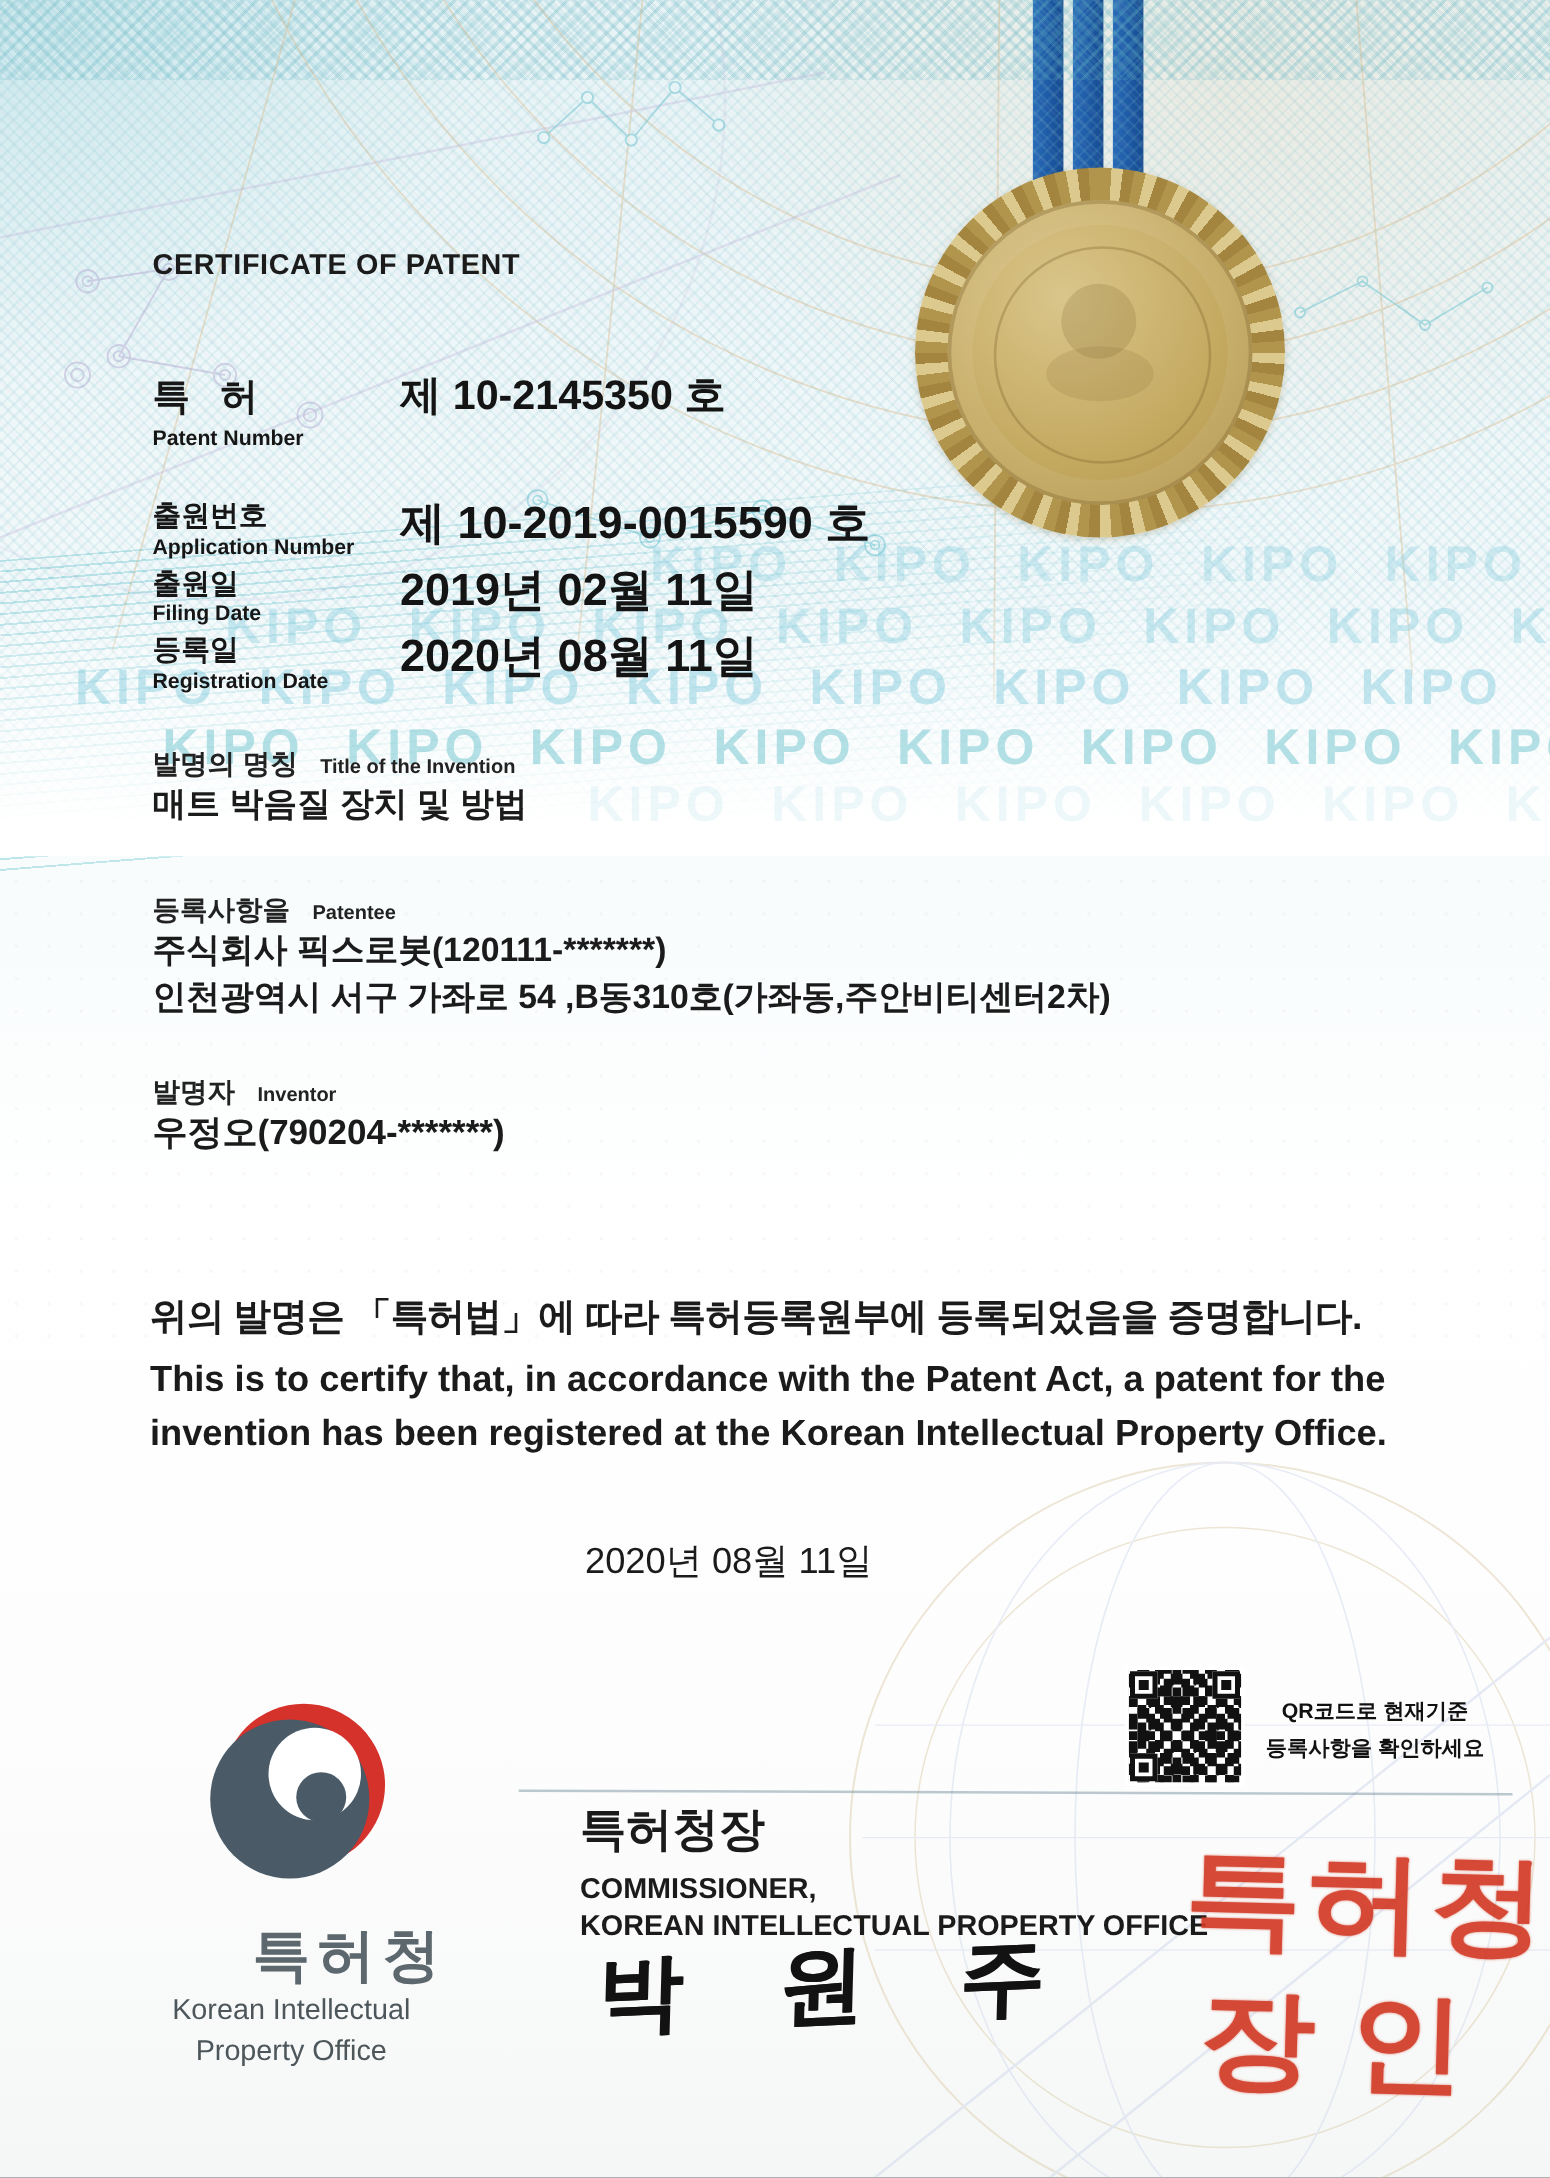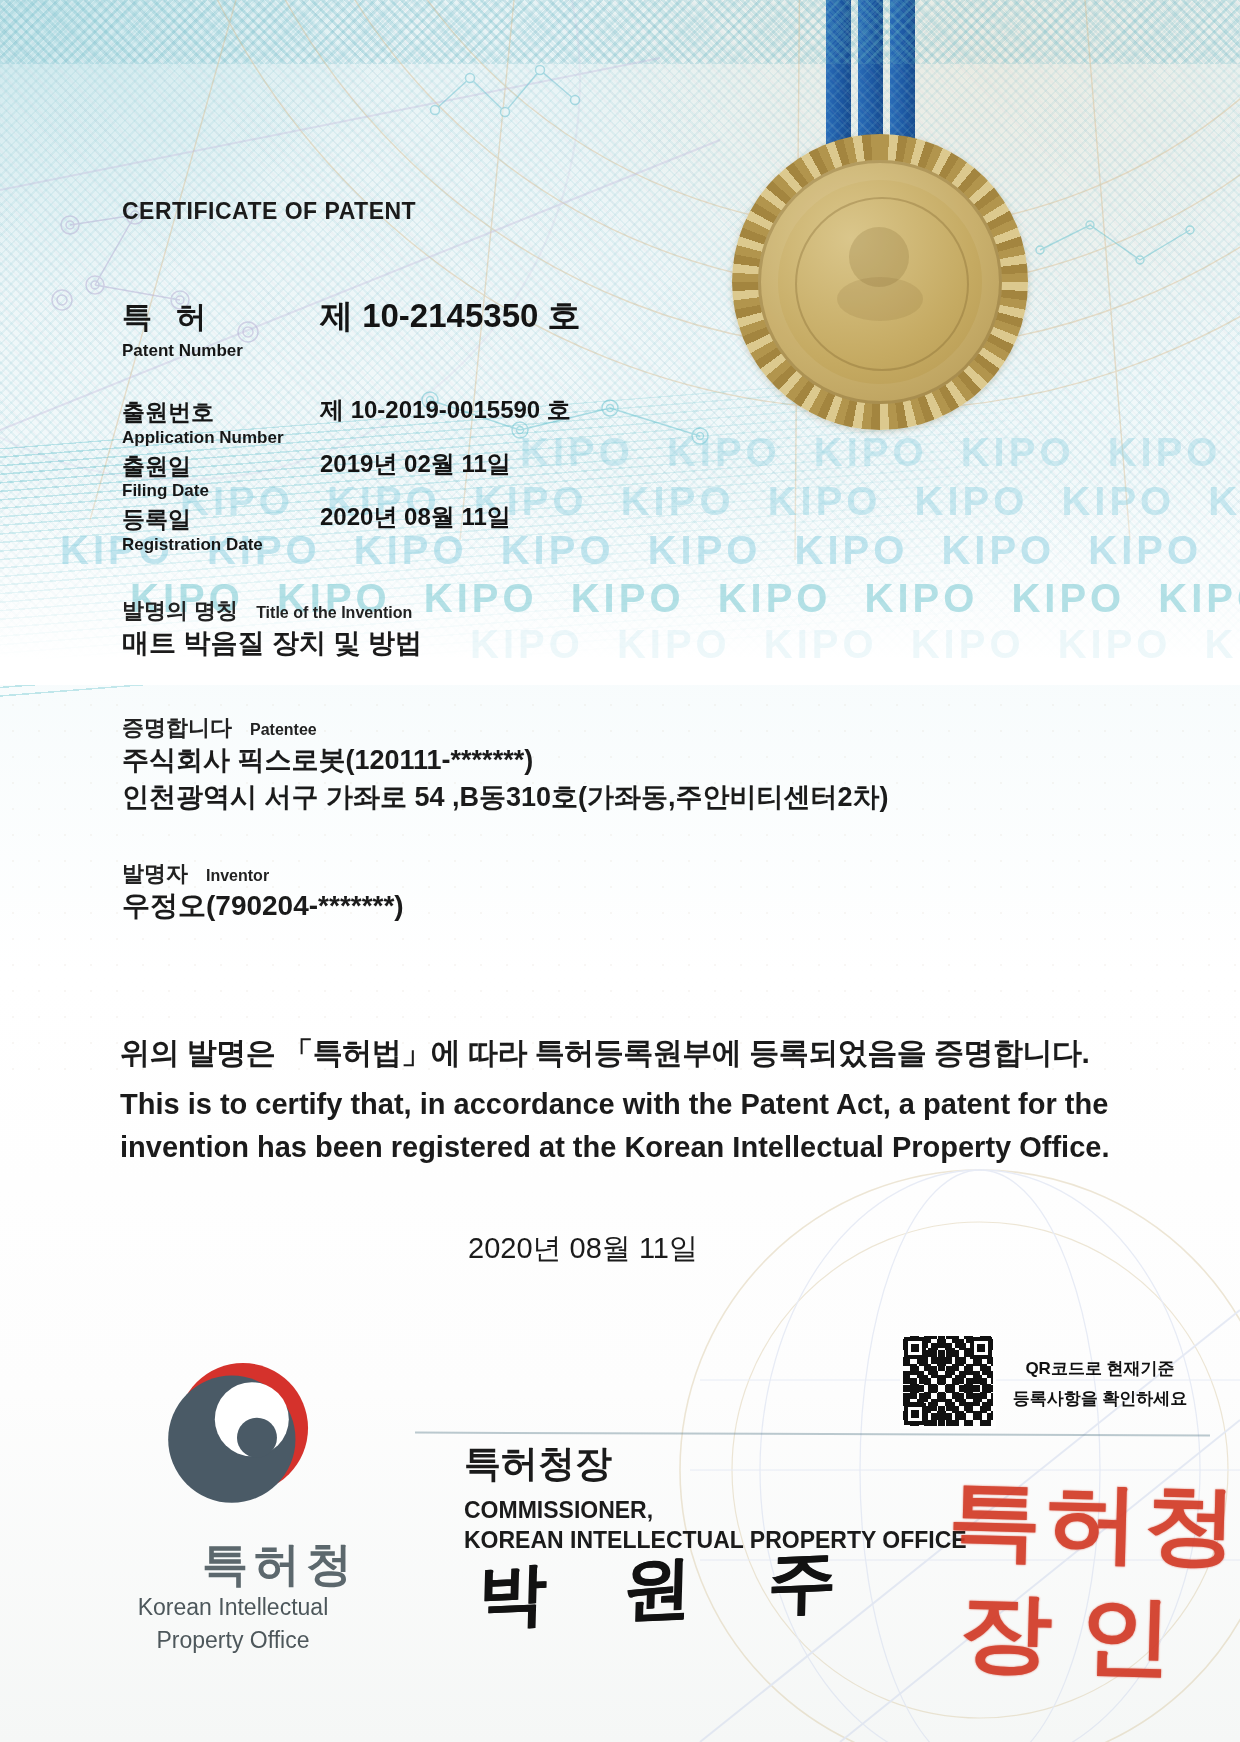--- a/index.html
+++ b/index.html
@@ -56,21 +56,21 @@
     border:2px solid rgba(120,94,40,.30);}
   .emblemring::before{content:"";position:absolute;left:52px;top:28px;width:60px;height:60px;border-radius:50%;
     background:rgba(120,94,40,.20);}
   .emblemring::after{content:"";position:absolute;left:40px;top:78px;width:86px;height:44px;border-radius:50%;
     background:rgba(120,94,40,.14);}
   
   .tko{left:120px;top:122px;font-size:58px;font-weight:800;letter-spacing:4px;z-index:10;}
   .ten{left:122px;top:198px;font-size:23px;font-weight:700;letter-spacing:.5px;z-index:10;}
   .lab-ko{font-weight:700;font-size:23px;z-index:10;color:#161616;}
   .lab-en{font-weight:700;font-size:17px;z-index:10;color:#161616;}
-  .val{font-weight:700;font-size:24px;z-index:10;color:#141414;}
+  .val{font-weight:700;font-size:36px;z-index:10;color:#141414;}
   .f1k{left:122px;top:297px;font-size:30px;font-weight:800;letter-spacing:8px;}
   .f1e{left:122px;top:341px;} .f1v{left:320px;top:294px;font-size:33px;}
   .f2k{left:122px;top:397px;} .f2e{left:122px;top:428px;} .f2v{left:320px;top:394px;}
   .f3k{left:122px;top:451px;} .f3e{left:122px;top:481px;} .f3v{left:320px;top:448px;}
   .f4k{left:122px;top:504px;} .f4e{left:122px;top:535px;} .f4v{left:320px;top:501px;}
   .seclab{z-index:10;font-size:22px;font-weight:600;color:#222;}
   .seclab .sub{font-size:16px;font-weight:600;margin-left:18px;color:#222;}
   .invlab{left:122px;top:596px;} .invval{left:122px;top:625px;font-size:27px;font-weight:700;z-index:10;}
   .patlab{left:122px;top:713px;} .patname{left:122px;top:742px;font-size:27px;font-weight:700;z-index:10;}
   .pataddr{left:122px;top:779px;font-size:27px;font-weight:700;z-index:10;}
@@ -225,21 +225,21 @@
   <div class="abs lab-ko f4k">등록일</div>
   <div class="abs lab-en f4e">Registration Date</div>
   <div class="abs val f4v">2020년 08월 11일</div>
 
   <div class="abs seclab invlab">
     <span>발명의 명칭</span><span class="sub">Title of the Invention</span>
   </div>
   <div class="abs invval">매트 박음질 장치 및 방법</div>
 
   <div class="abs seclab patlab">
-    <span>증명합니다</span><span class="sub">Patentee</span>
+    <span>등록사항을</span><span class="sub">Patentee</span>
   </div>
   <div class="abs patname">주식회사 픽스로봇(120111-*******)</div>
   <div class="abs pataddr">인천광역시 서구 가좌로 54 ,B동310호(가좌동,주안비티센터2차)</div>
 
   <div class="abs seclab invtlab">
     <span>발명자</span><span class="sub">Inventor</span>
   </div>
   <div class="abs invtname">우정오(790204-*******)</div>
 
   <div class="abs stko">위의 발명은 「특허법」에 따라 특허등록원부에 등록되었음을 증명합니다.</div>

